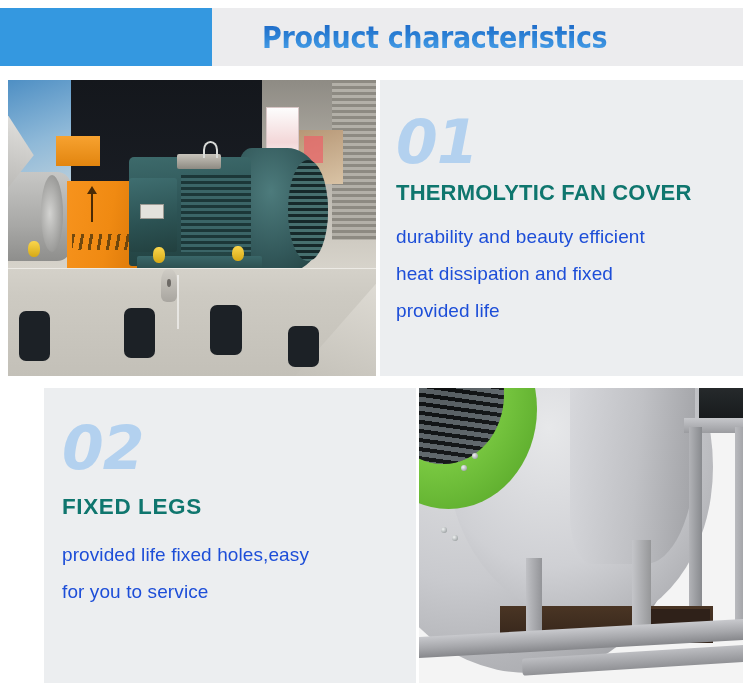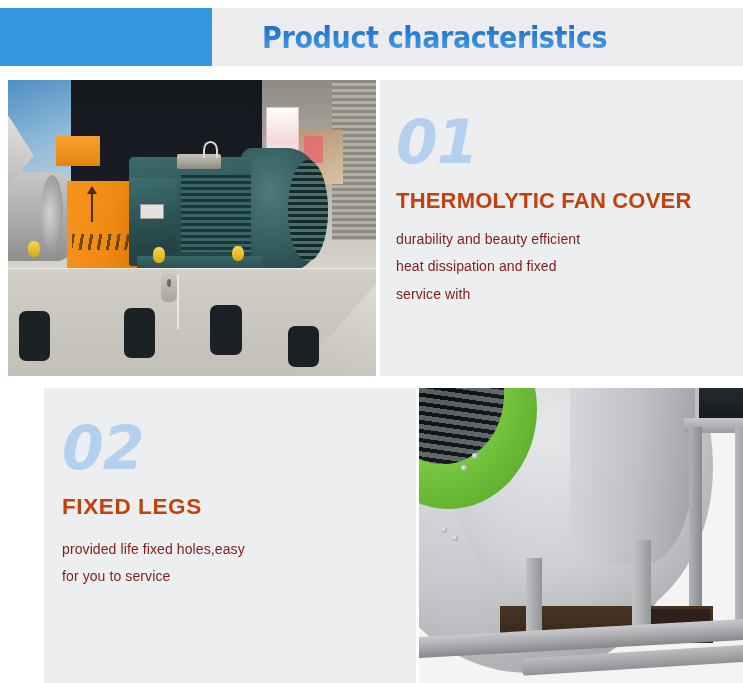--- a/index.html
+++ b/index.html
@@ -68,33 +68,33 @@
     font-size: 60px;
     line-height: 1;
     color: #b3d1ef;
     letter-spacing: -1px;
   }
   .title {
     font-family: "Liberation Sans", sans-serif;
     font-weight: bold;
     font-size: 22.5px;
     letter-spacing: 0.6px;
-    color: #c2410c;
+    color: #0f766e;
     white-space: nowrap;
   }
   .desc {
     font-family: "Liberation Sans", sans-serif;
-    font-size: 14px;
+    font-size: 19px;
     line-height: 1.95;
-    color: #7f1d1d;
+    color: #1d4ed8;
     letter-spacing: 0.1px;
   }
 
   .panel-1 { position: absolute; left: 16px; top: 32px; right: 4px; }
-  .panel-1 .num   { margin-bottom: 16px; }
+  .panel-1 .num   { margin-bottom: 8px; }
   .panel-1 .title { margin-bottom: 12px; font-size: 22px; letter-spacing: 0.2px; }
 
   .panel-2 { position: absolute; left: 18px; top: 30px; right: 10px; }
   .panel-2 .num   { margin-bottom: 16px; }
   .panel-2 .title { margin-bottom: 16px; }
 
   
   
   
   .photo1 { position: absolute; inset: 0; background: #d9d6ce; }
@@ -314,21 +314,21 @@
       </div>
     </div>
 
     <div class="cell cell-text-right">
       <div class="panel-1">
         <div class="num">01</div>
         <div class="title">THERMOLYTIC FAN COVER</div>
         <div class="desc">
           <div>durability and beauty efficient</div>
           <div>heat dissipation and fixed</div>
-          <div>service with</div>
+          <div>provided life</div>
         </div>
       </div>
     </div>
   </div>
 
   <div class="row row-two">
 
     <div class="cell cell-text-left">
       <div class="panel-2">
         <div class="num">02</div>

